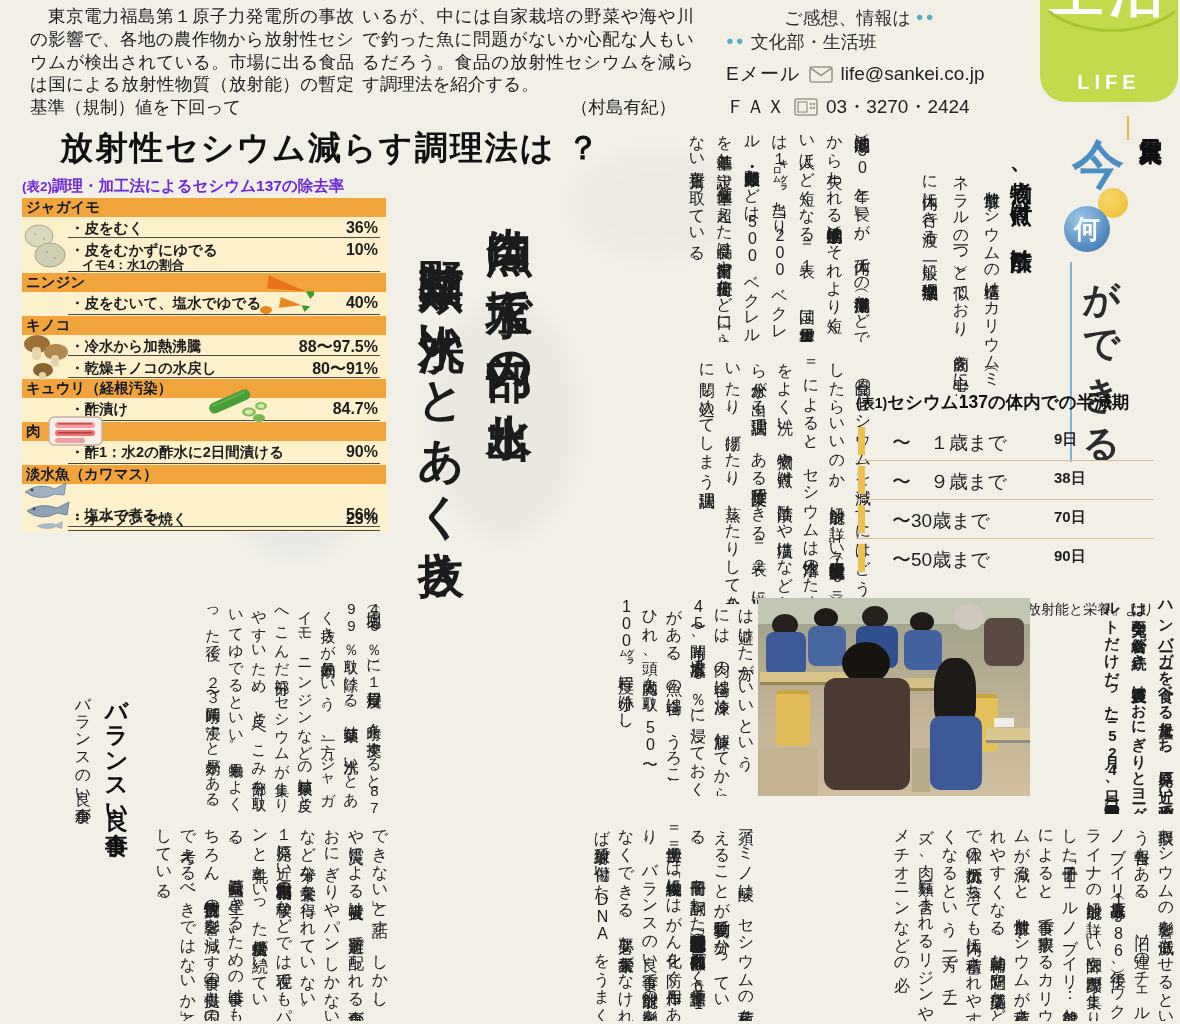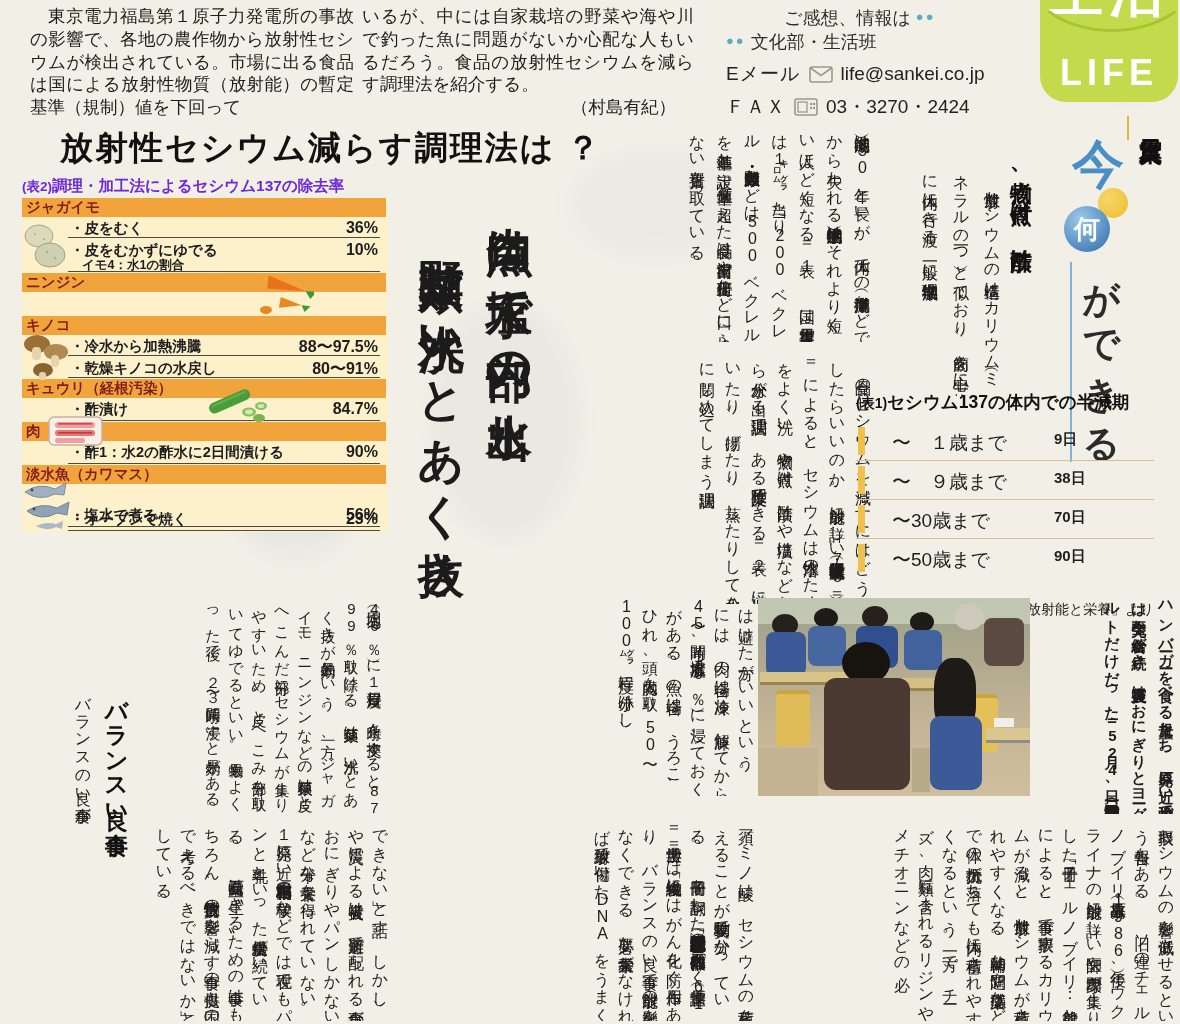--- a/index.html
+++ b/index.html
@@ -20,21 +20,21 @@
   .crow{margin-top:7px;font-size:19px;display:flex;align-items:center;gap:8px;color:#222;}
   .clabel{letter-spacing:1px;}
   .cicon svg{display:block;}
 
   
   #logo{left:1040px;top:-26px;width:138px;height:128px;background:#c3da4d;border-radius:26px;overflow:hidden;}
   #logo .kanji{position:absolute;top:-20px;left:0;width:100%;text-align:center;font-size:56px;font-weight:bold;
                color:#fff;letter-spacing:6px;}
   #logo .arc{position:absolute;left:-12px;top:-52px;width:162px;height:104px;border:3px solid #a7c52f;
              border-color:transparent transparent #a7c52f transparent;border-radius:50%;}
-  #logo .latin{position:absolute;bottom:8px;left:0;width:100%;text-align:center;font-size:36px;font-weight:bold;
+  #logo .latin{position:absolute;bottom:8px;left:0;width:100%;text-align:center;font-size:20px;font-weight:bold;
                color:#fff;letter-spacing:5px;}
 
   
   #headline{left:60px;top:126px;font-size:33px;font-weight:900;letter-spacing:2px;color:#111;}
 
   
   #series-title{left:1136px;top:122px;height:225px;font-size:23px;font-weight:bold;color:#111;}
   #series-yellowtick{left:1127px;top:116px;width:2px;height:24px;background:#dfb93a;}
   #ima{left:1072px;top:138px;font-size:52px;font-weight:800;color:#4a8ec6;line-height:1;}
   #sun{left:1098px;top:188px;width:30px;height:30px;border-radius:50%;
@@ -43,21 +43,21 @@
         background:radial-gradient(circle at 35% 28%,#9cc8e8,#2e6cac);display:flex;align-items:center;
         justify-content:center;color:#fff;font-size:26px;font-weight:bold;}
   #phrase{left:1076px;top:254px;height:225px;font-size:37px;font-weight:700;color:#2b2b2b;letter-spacing:7px;}
   #blueline{left:1070px;top:262px;width:2px;height:200px;background:#7fb2d6;}
   #series-sub{left:1006px;top:164px;height:242px;font-size:22px;font-weight:bold;color:#111;}
 
   
   #t2title{left:22px;top:176px;font-size:15.5px;font-weight:bold;color:#6d28d9;}
   #t2title .lbl{font-size:13.5px;font-weight:bold;}
   #t2tab{left:22px;top:198px;width:366px;height:334px;background:#fcf1cb;}
-  .t2band{position:absolute;left:0;width:360px;height:19px;background:#f2a43c;color:#7f1d1d;
+  .t2band{position:absolute;left:0;width:360px;height:19px;background:#f2a43c;color:#0f172a;
           font-weight:bold;font-size:14.5px;line-height:19px;padding-left:4px;}
   .t2row{position:absolute;left:0;width:366px;}
   .t2line{position:absolute;left:46px;right:8px;top:0;bottom:1px;border-bottom:1.5px solid #4a4a44;}
   .t2m{position:absolute;left:2px;top:2px;font-size:14.5px;font-weight:600;white-space:nowrap;}
   .t2note{position:absolute;left:14px;top:18px;font-size:12.5px;font-weight:600;}
   .t2v{position:absolute;right:2px;top:2px;font-size:16px;font-weight:bold;}
   .t2icon{position:absolute;}
   #t2foot{left:22px;top:538px;width:366px;font-size:13.5px;line-height:17.5px;color:#222;}
 
   
@@ -174,20 +174,26 @@
         </div>
     </div>
     <div class="t2row" style="top:41px;height:34px;">
       <div class="t2line">
           <span class="t2m">・皮をむかずにゆでる</span>
           <span class="t2note">イモ4：水1の割合</span>
           <span class="t2v">10%</span>
         </div>
     </div>
     <div class="t2band" style="top:75px;">ニンジン</div>
+    <div class="t2row" style="top:94px;height:24px;">
+      <div class="t2line">
+          <span class="t2m">・皮をむいて、塩水でゆでる</span>
+          <span class="t2v">40%</span>
+        </div>
+    </div>
     <div class="t2band" style="top:118px;">キノコ</div>
     <div class="t2row" style="top:137px;height:22px;">
       <div class="t2line">
           <span class="t2m">・冷水から加熱沸騰</span>
           <span class="t2v">88〜97.5%</span>
         </div>
     </div>
     <div class="t2row" style="top:159px;height:22px;border-radius:6px;">
       <div class="t2line">
           <span class="t2m">・乾燥キノコの水戻し</span>

